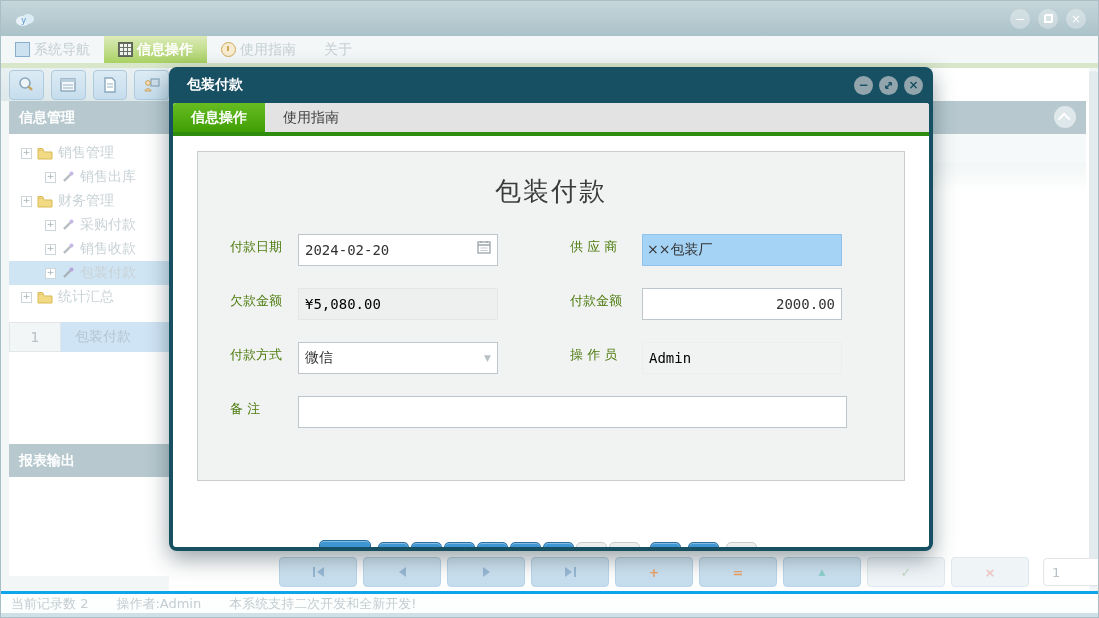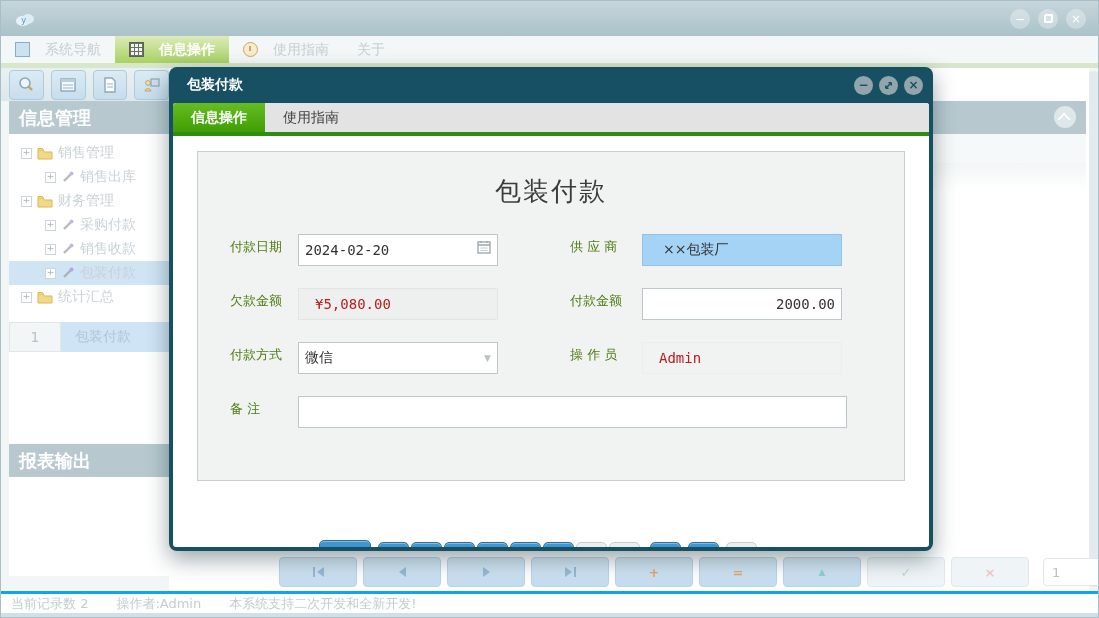--- a/index.html
+++ b/index.html
@@ -12,21 +12,21 @@
   .titlebar .t{color:#fff;font-size:14px;font-weight:bold;text-shadow:0 1px 1px rgba(120,140,150,.4);}
   .win-controls{margin-left:auto;margin-right:12px;display:flex;gap:8px;}
   .wc{width:20px;height:20px;border-radius:50%;background:rgba(255,255,255,.32);
       display:flex;align-items:center;justify-content:center;color:#fff;font-size:12px;line-height:1;}
   .wc .sq2{position:relative;width:9px;height:9px;}
   .wc .sq2 i{position:absolute;width:6px;height:6px;border:1.4px solid #fff;display:block;}
   .wc .sq2 i:first-child{right:0;top:0;} .wc .sq2 i:last-child{left:0;bottom:0;background:rgba(255,255,255,.2);}
   
   .maintabs{position:absolute;left:0;top:35px;width:100%;height:27px;background:#f3f7f7;
             display:flex;align-items:center;font-size:14px;color:#c5d0d4;}
-  .mtab{display:flex;align-items:center;gap:15px;height:27px;padding:0 14px;}
+  .mtab{display:flex;align-items:center;gap:4px;height:27px;padding:0 14px;}
   .mtab.active{background:linear-gradient(#dcebb9,#a9d163);color:#fff;font-weight:bold;}
   .ic-square{width:13px;height:13px;background:#cde2f0;border:1px solid #88aecb;}
   .ic-grid{width:13px;height:13px;background:
       repeating-linear-gradient(0deg,#6a6f63 0 1.5px,transparent 1.5px 4px),
       repeating-linear-gradient(90deg,#6a6f63 0 1.5px,transparent 1.5px 4px);
       background-color:#f2f5ee;border:1px solid #5d6257;}
   .ic-clock{width:13px;height:13px;border-radius:50%;background:#f7ecd0;border:1px solid #cfa85e;
             position:relative;}
   .ic-clock:after{content:"";position:absolute;left:5px;top:3px;width:2px;height:5px;background:#cfa85e;}
   .greenstrip{position:absolute;left:0;top:62px;width:100%;height:5px;background:#d8e6ca;}
@@ -41,21 +41,21 @@
   
   .rpanel-head{position:absolute;left:420px;top:100px;width:665px;height:33px;background:#b7c9cf;}
   .chev-circle{position:absolute;right:10px;top:5px;width:22px;height:22px;border-radius:50%;
                background:rgba(255,255,255,.55);display:flex;align-items:center;justify-content:center;}
   .chev-up{width:7px;height:7px;border-left:2.5px solid #fff;border-top:2.5px solid #fff;
            transform:rotate(45deg) translateY(2px);}
   .rrow1{position:absolute;left:420px;top:133px;width:665px;height:29px;background:#f6f9f9;}
   .rrow2{position:absolute;left:420px;top:162px;width:665px;height:29px;background:linear-gradient(#f2f6f6,#ffffff);}
   
   .sb-head{position:absolute;left:8px;width:160px;height:33px;background:#b7c9cf;color:#fff;
-           font-weight:bold;font-size:18px;line-height:33px;padding-left:10px;box-sizing:border-box;}
+           font-weight:bold;font-size:14px;line-height:33px;padding-left:10px;box-sizing:border-box;}
   .sb-tree{position:absolute;left:8px;top:133px;width:160px;height:185px;background:#fff;padding-top:7px;box-sizing:border-box;}
   .trow{height:24px;display:flex;align-items:center;gap:5px;font-size:14px;color:#c9d2d6;}
   .trow.lvl0{padding-left:12px;} .trow.lvl1{padding-left:36px;}
   .trow.selected{background:#cfe5f4;}
   .expander{width:9px;height:9px;border:1px solid #ccd5d9;background:#fff;color:#a9b4b9;font-size:9px;
             line-height:7px;text-align:center;flex:none;}
   .sb-list{position:absolute;left:8px;top:318px;width:160px;height:125px;background:#fff;}
   .lrow{display:flex;margin-top:3px;height:30px;font-size:14px;}
   .lcell-idx{width:52px;background:#f3f6f6;border:1px solid #e1e6e8;color:#b9c2c6;
              display:flex;align-items:center;justify-content:center;box-sizing:border-box;}
@@ -92,23 +92,23 @@
   .dtab.active{background:linear-gradient(#66bd22,#3f9e04);color:#fff;font-weight:bold;}
   .dlg-greenline{height:4px;background:#2e8c0f;}
   .form-panel{position:absolute;left:24px;top:48px;width:708px;height:330px;background:#f1f2f2;
               border:1px solid #c9cdcd;box-sizing:border-box;}
   .f-heading{position:absolute;left:0;width:100%;top:22px;text-align:center;font-size:26px;color:#3b3b3b;letter-spacing:2px;}
   .flabel{position:absolute;font-size:13px;color:#4d7c0f;height:26px;line-height:26px;}
   .ffield{position:absolute;height:32px;box-sizing:border-box;font-size:14px;}
   .inp{background:#fff;border:1px solid #bdc6ca;color:#333;padding:0 6px;
        font-family:"DejaVu Sans Mono",monospace;font-size:14px;}
   input.inp{outline:none;}
-  .ro{background:#eef0f0;border:1px solid #e3e6e6;color:#b91c1c;display:flex;align-items:center;padding:0 16px;
+  .ro{background:#eef0f0;border:1px solid #e3e6e6;color:#000000;display:flex;align-items:center;padding:0 6px;
       font-family:"DejaVu Sans Mono",monospace;}
-  .sup{background:#a5d3f6;border:1px solid #8fc3ec;color:#333;display:flex;align-items:center;padding:0 20px;}
+  .sup{background:#a5d3f6;border:1px solid #8fc3ec;color:#333;display:flex;align-items:center;padding:0 4px;}
   .sel{background:#fff;border:1px solid #bdc6ca;color:#333;display:flex;align-items:center;padding:0 6px;}
   .sel .arr{margin-left:auto;color:#b9c1c5;font-size:9px;}
   .cal{position:absolute;right:5px;top:5px;}
   .dlg-buttons{position:absolute;left:146px;top:437px;display:flex;gap:2px;align-items:center;}
   .btn-add{width:50px;height:36px;border-radius:5px;border:1px solid #2a6fa0;color:#fff;font-size:14px;
            background:linear-gradient(#3f98d4,#2d7db8);display:flex;align-items:center;justify-content:center;
            box-shadow:inset 0 1px 0 rgba(255,255,255,.35);margin-right:5px;}
   .sq{width:31px;height:34px;border-radius:5px;display:flex;align-items:center;justify-content:center;gap:1px;
       box-sizing:border-box;}
   .sq.blue{background:linear-gradient(#3f98d4,#2d7db8);border:1px solid #2a6fa0;box-shadow:inset 0 1px 0 rgba(255,255,255,.35);}

